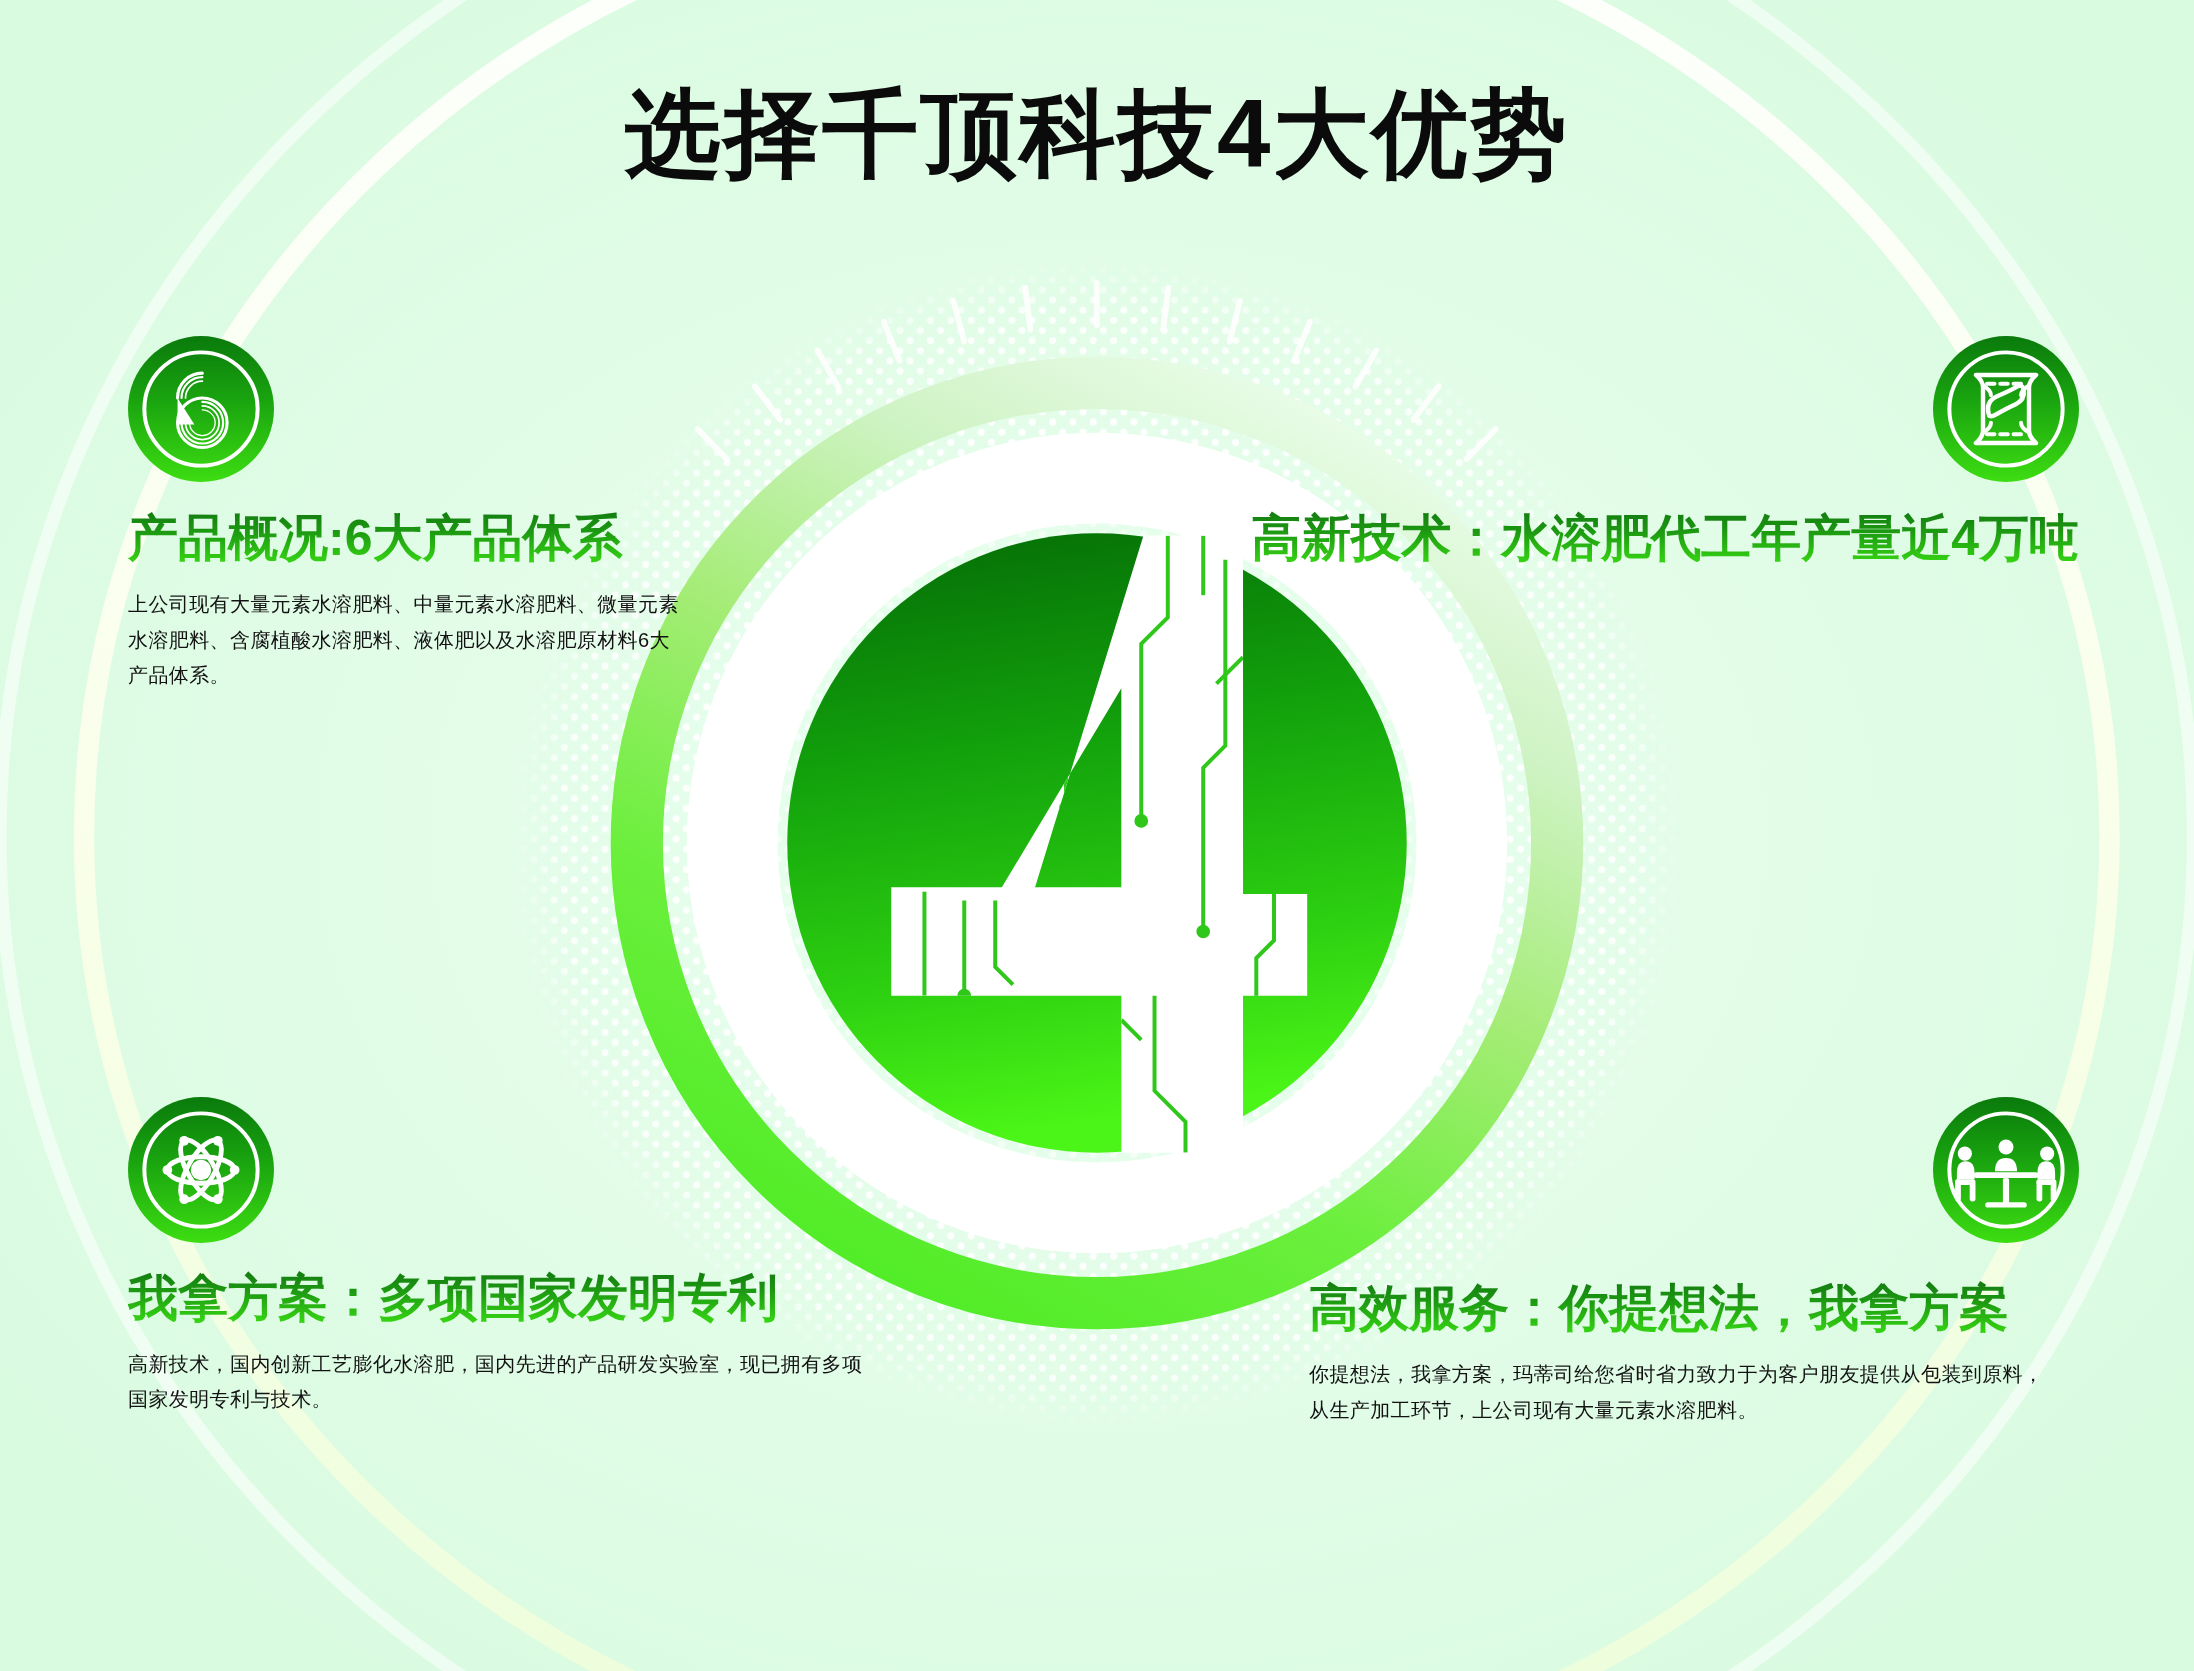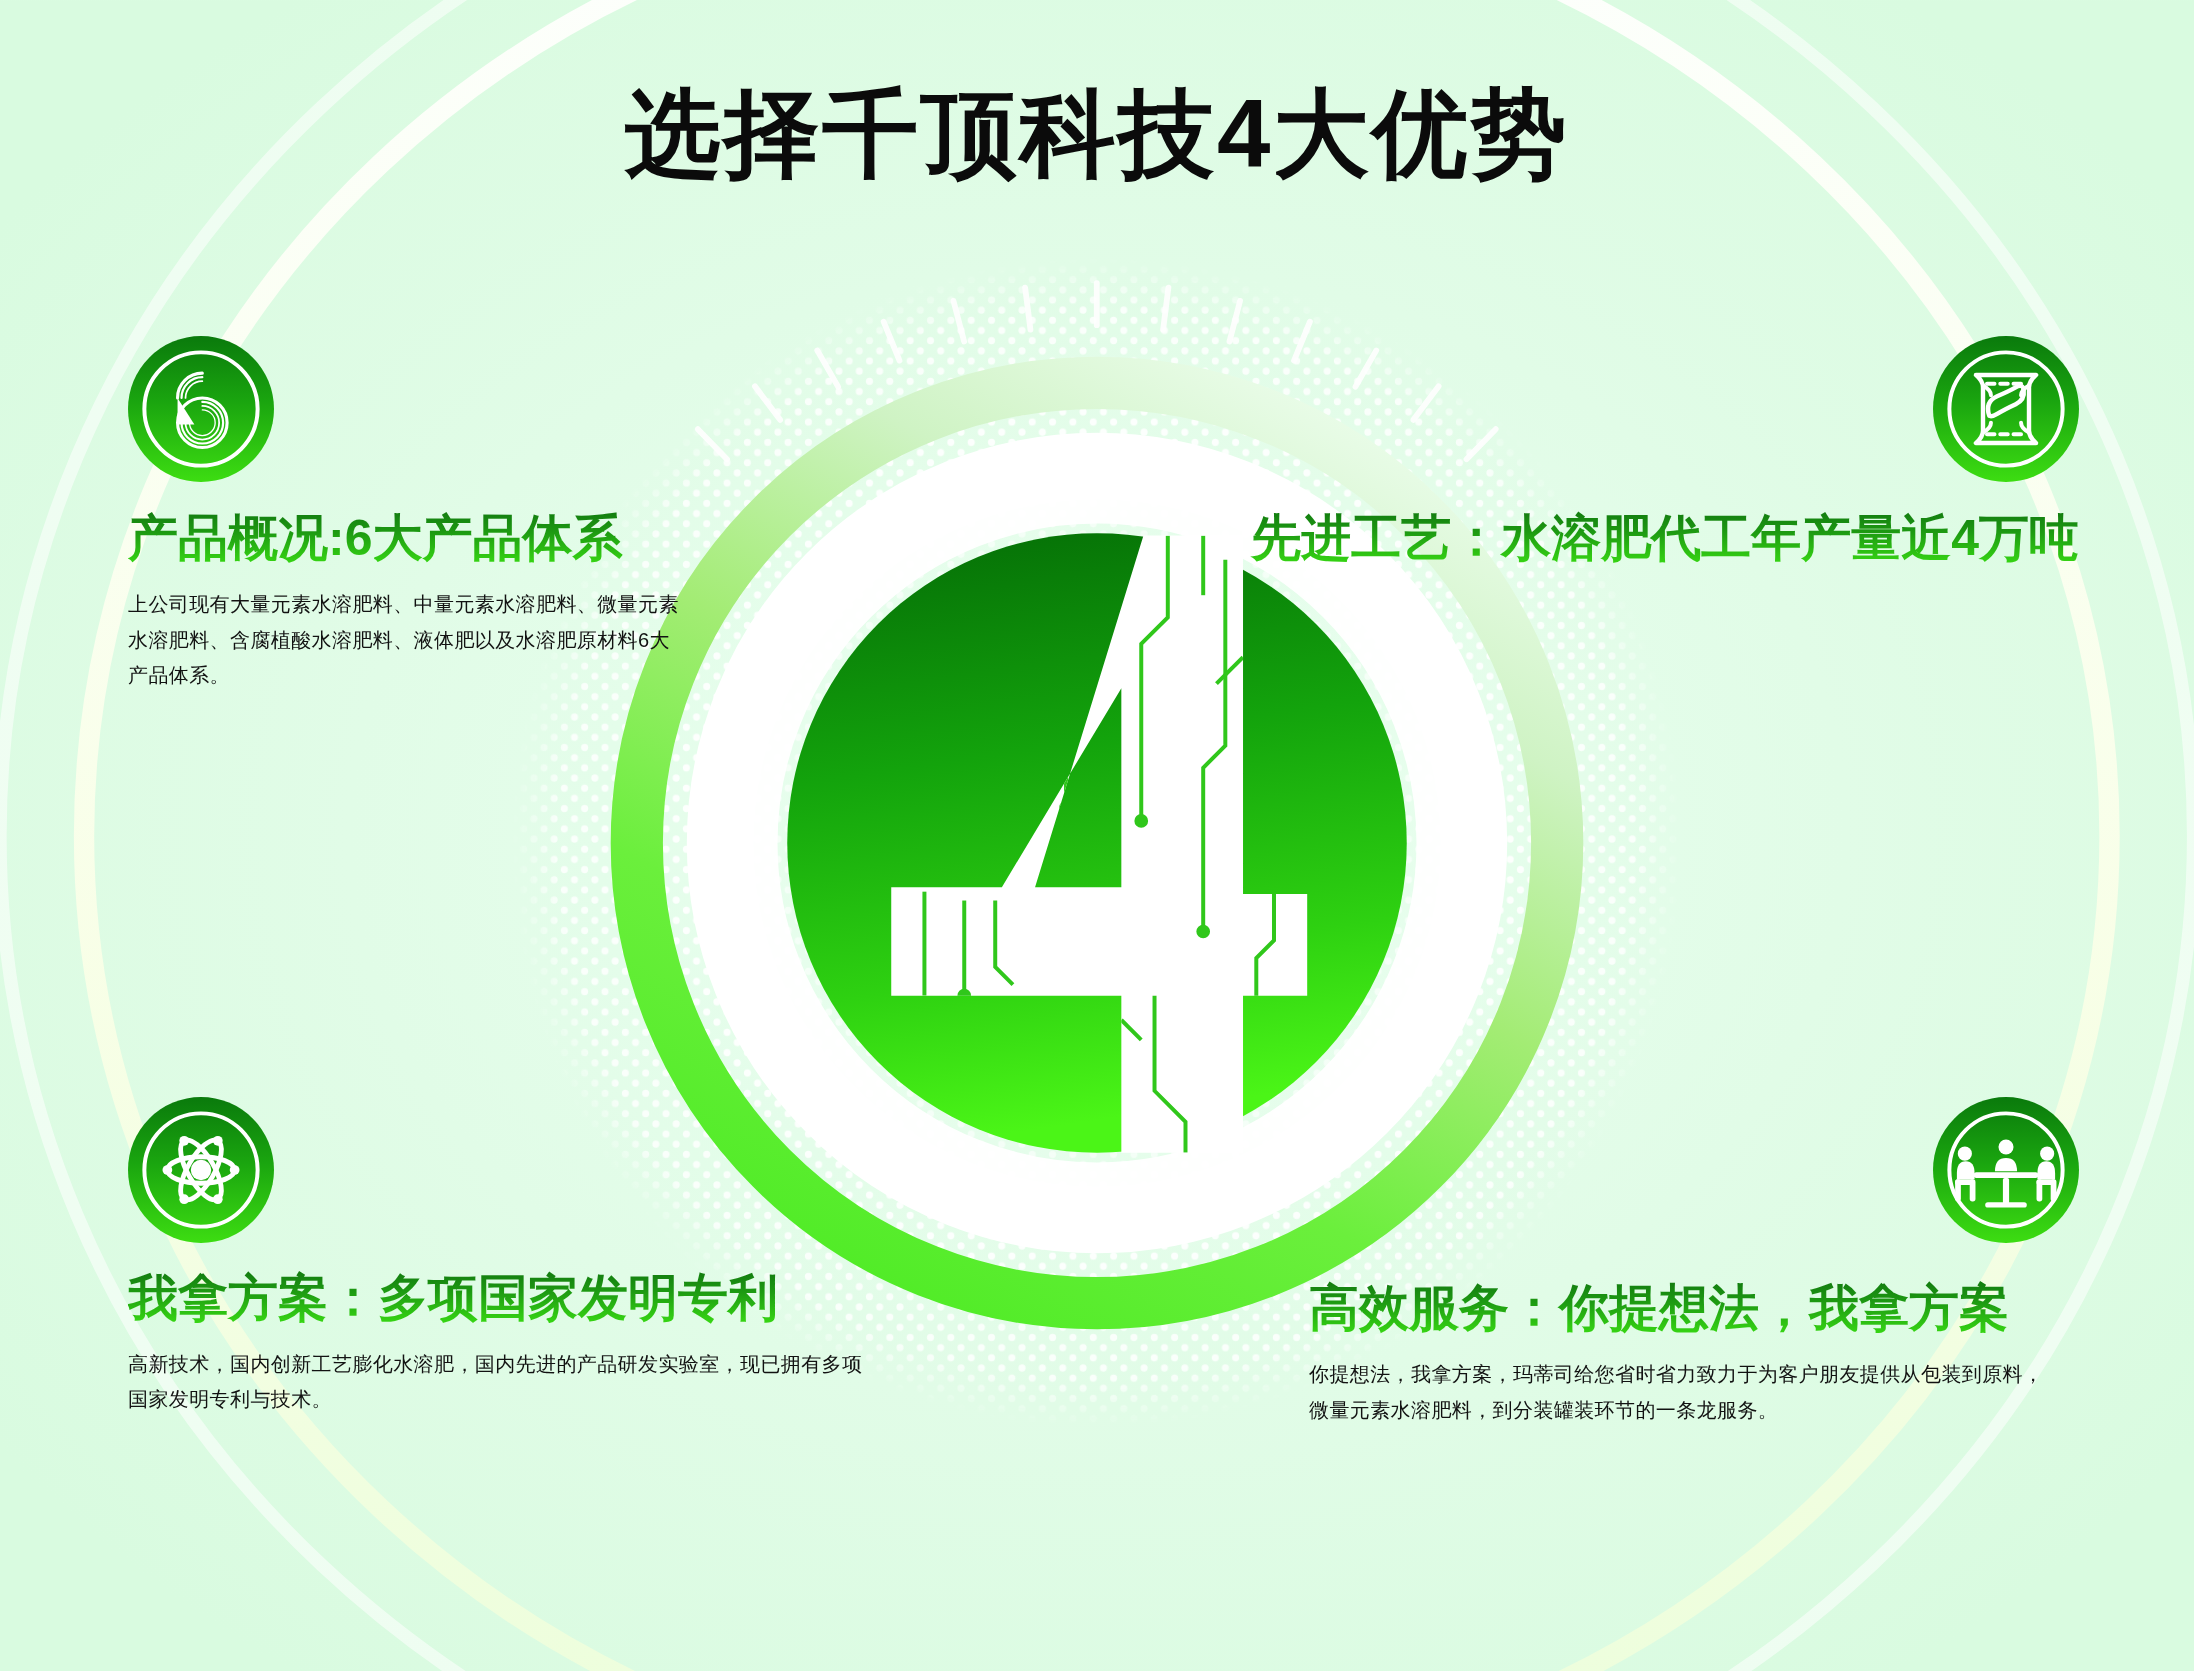--- a/index.html
+++ b/index.html
@@ -229,21 +229,21 @@
         <path d="M97 88 q16 14 16 28 l0 98 q0 14 -16 28 l136 0 q-16 -14 -16 -28 l0 -98 q0 -14 16 -28 Z" fill="none" stroke="#ffffff" stroke-width="10" stroke-linejoin="round"></path>
         <path d="M113 112 q18 10 18 22" fill="none" stroke="#ffffff" stroke-width="9" stroke-linecap="round"></path>
         <path d="M217 112 q-18 10 -18 22" fill="none" stroke="#ffffff" stroke-width="9" stroke-linecap="round"></path>
         <path d="M113 218 q18 -10 18 -22" fill="none" stroke="#ffffff" stroke-width="9" stroke-linecap="round"></path>
         <path d="M217 218 q-18 -10 -18 -22" fill="none" stroke="#ffffff" stroke-width="9" stroke-linecap="round"></path>
         <line x1="122" y1="108" x2="208" y2="108" stroke="#ffffff" stroke-width="9" stroke-linecap="round" stroke-dasharray="17 13"></line>
         <line x1="122" y1="222" x2="208" y2="222" stroke="#ffffff" stroke-width="9" stroke-linecap="round" stroke-dasharray="17 13"></line>
         <path d="M127 180 q-10 -32 18 -44 q26 -11 42 -20 q16 -9 18 6 q3 22 -18 32 q-26 12 -42 22 q-13 8 -18 4" fill="none" stroke="#ffffff" stroke-width="10" stroke-linecap="round" stroke-linejoin="round"></path>
       </svg>
     </div>
-    <div class="card-heading">先进工艺：水溶肥代工年产量近4万吨</div>
+    <div class="card-heading">高新技术：水溶肥代工年产量近4万吨</div>
   </div>
 
   <div class="card card-bl">
     <div class="badge">
       <svg viewBox="0 0 330 330" aria-hidden="true">
         <circle cx="165" cy="165" r="128" fill="none" stroke="#ffffff" stroke-width="9"></circle>
         <g fill="none" stroke="#ffffff" stroke-width="11" stroke-linecap="round">
           <ellipse cx="165" cy="165" rx="76" ry="30" transform="rotate(0 165 165)"></ellipse>
           <ellipse cx="165" cy="165" rx="76" ry="30" transform="rotate(60 165 165)"></ellipse>
           <ellipse cx="165" cy="165" rx="76" ry="30" transform="rotate(120 165 165)"></ellipse>
@@ -282,17 +282,17 @@
 
           <circle cx="258" cy="128" r="16"></circle>
           <path d="M236 172 q0 -27 20 -27 q20 0 20 27 l0 14 l-40 0 Z"></path>
           <rect x="234" y="186" width="44" height="13" rx="6"></rect>
           <rect x="234" y="186" width="13" height="50" rx="6"></rect>
           <rect x="266" y="186" width="13" height="50" rx="6"></rect>
         </g>
       </svg>
     </div>
     <div class="card-heading">高效服务：你提想法，我拿方案</div>
-    <div class="card-body">你提想法，我拿方案，玛蒂司给您省时省力致力于为客户朋友提供从包装到原料，微量元素水溶肥料，到分装罐装环节的一条龙服务。</div>
+    <div class="card-body">你提想法，我拿方案，玛蒂司给您省时省力致力于为客户朋友提供从包装到原料，从生产加工环节，上公司现有大量元素水溶肥料。</div>
   </div>
 
 </div>
 
 
 </body></html>

